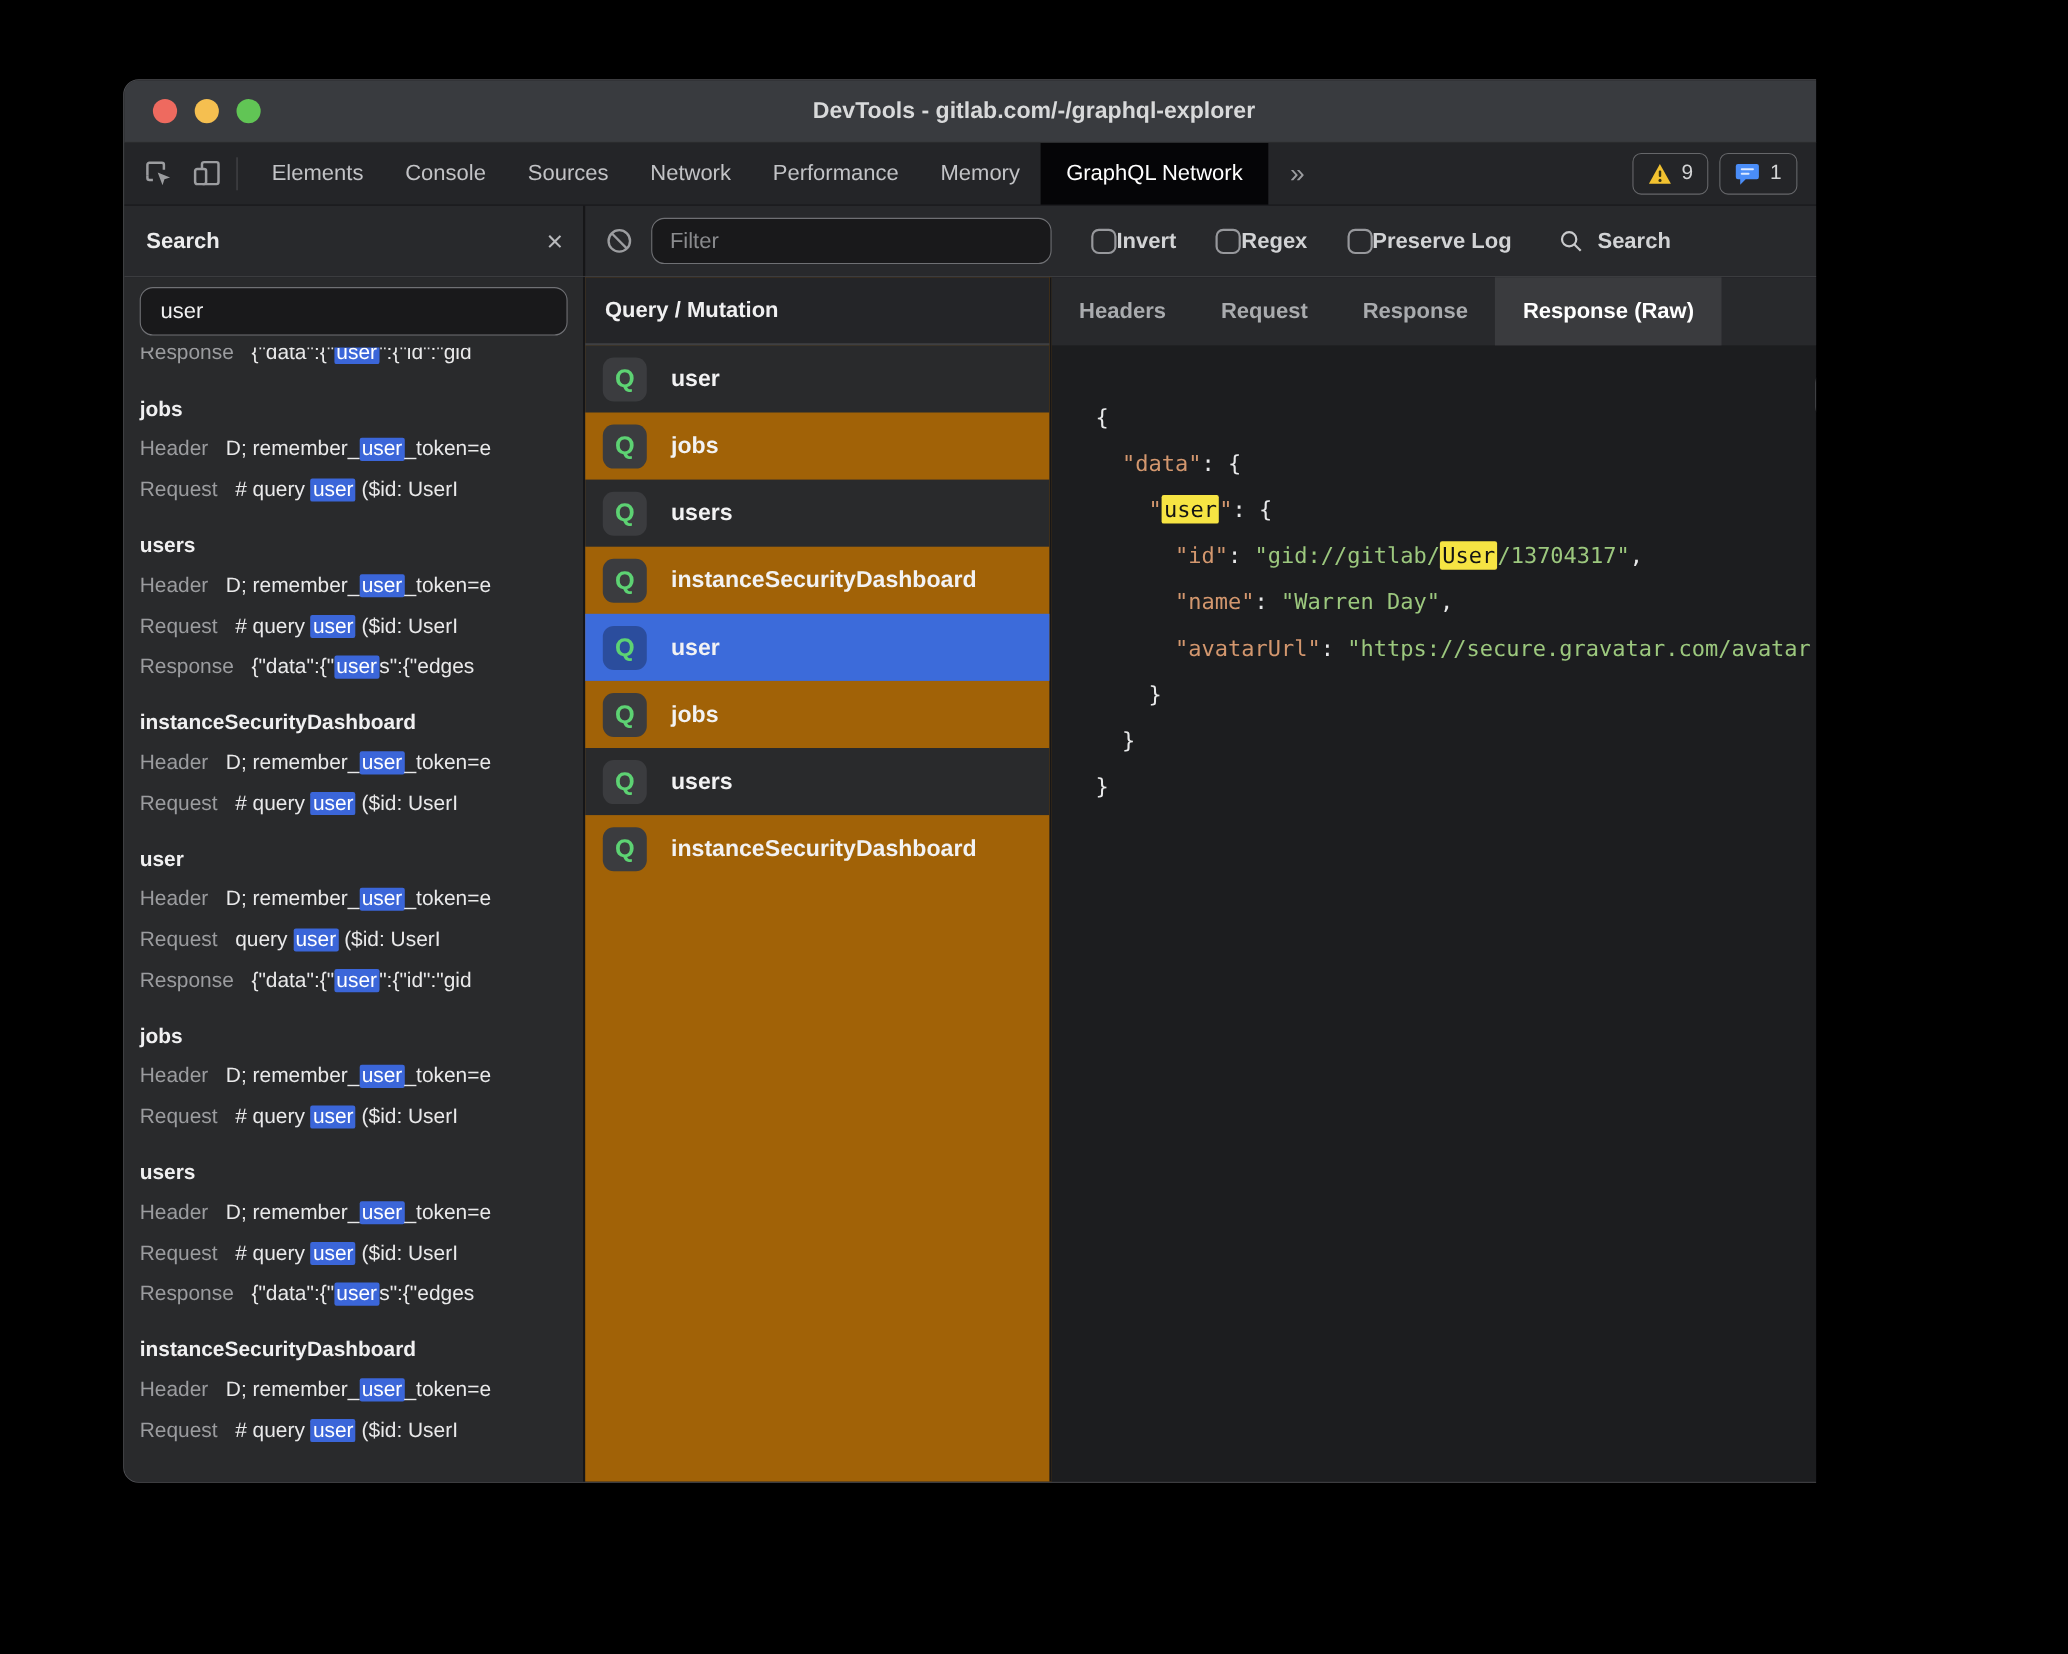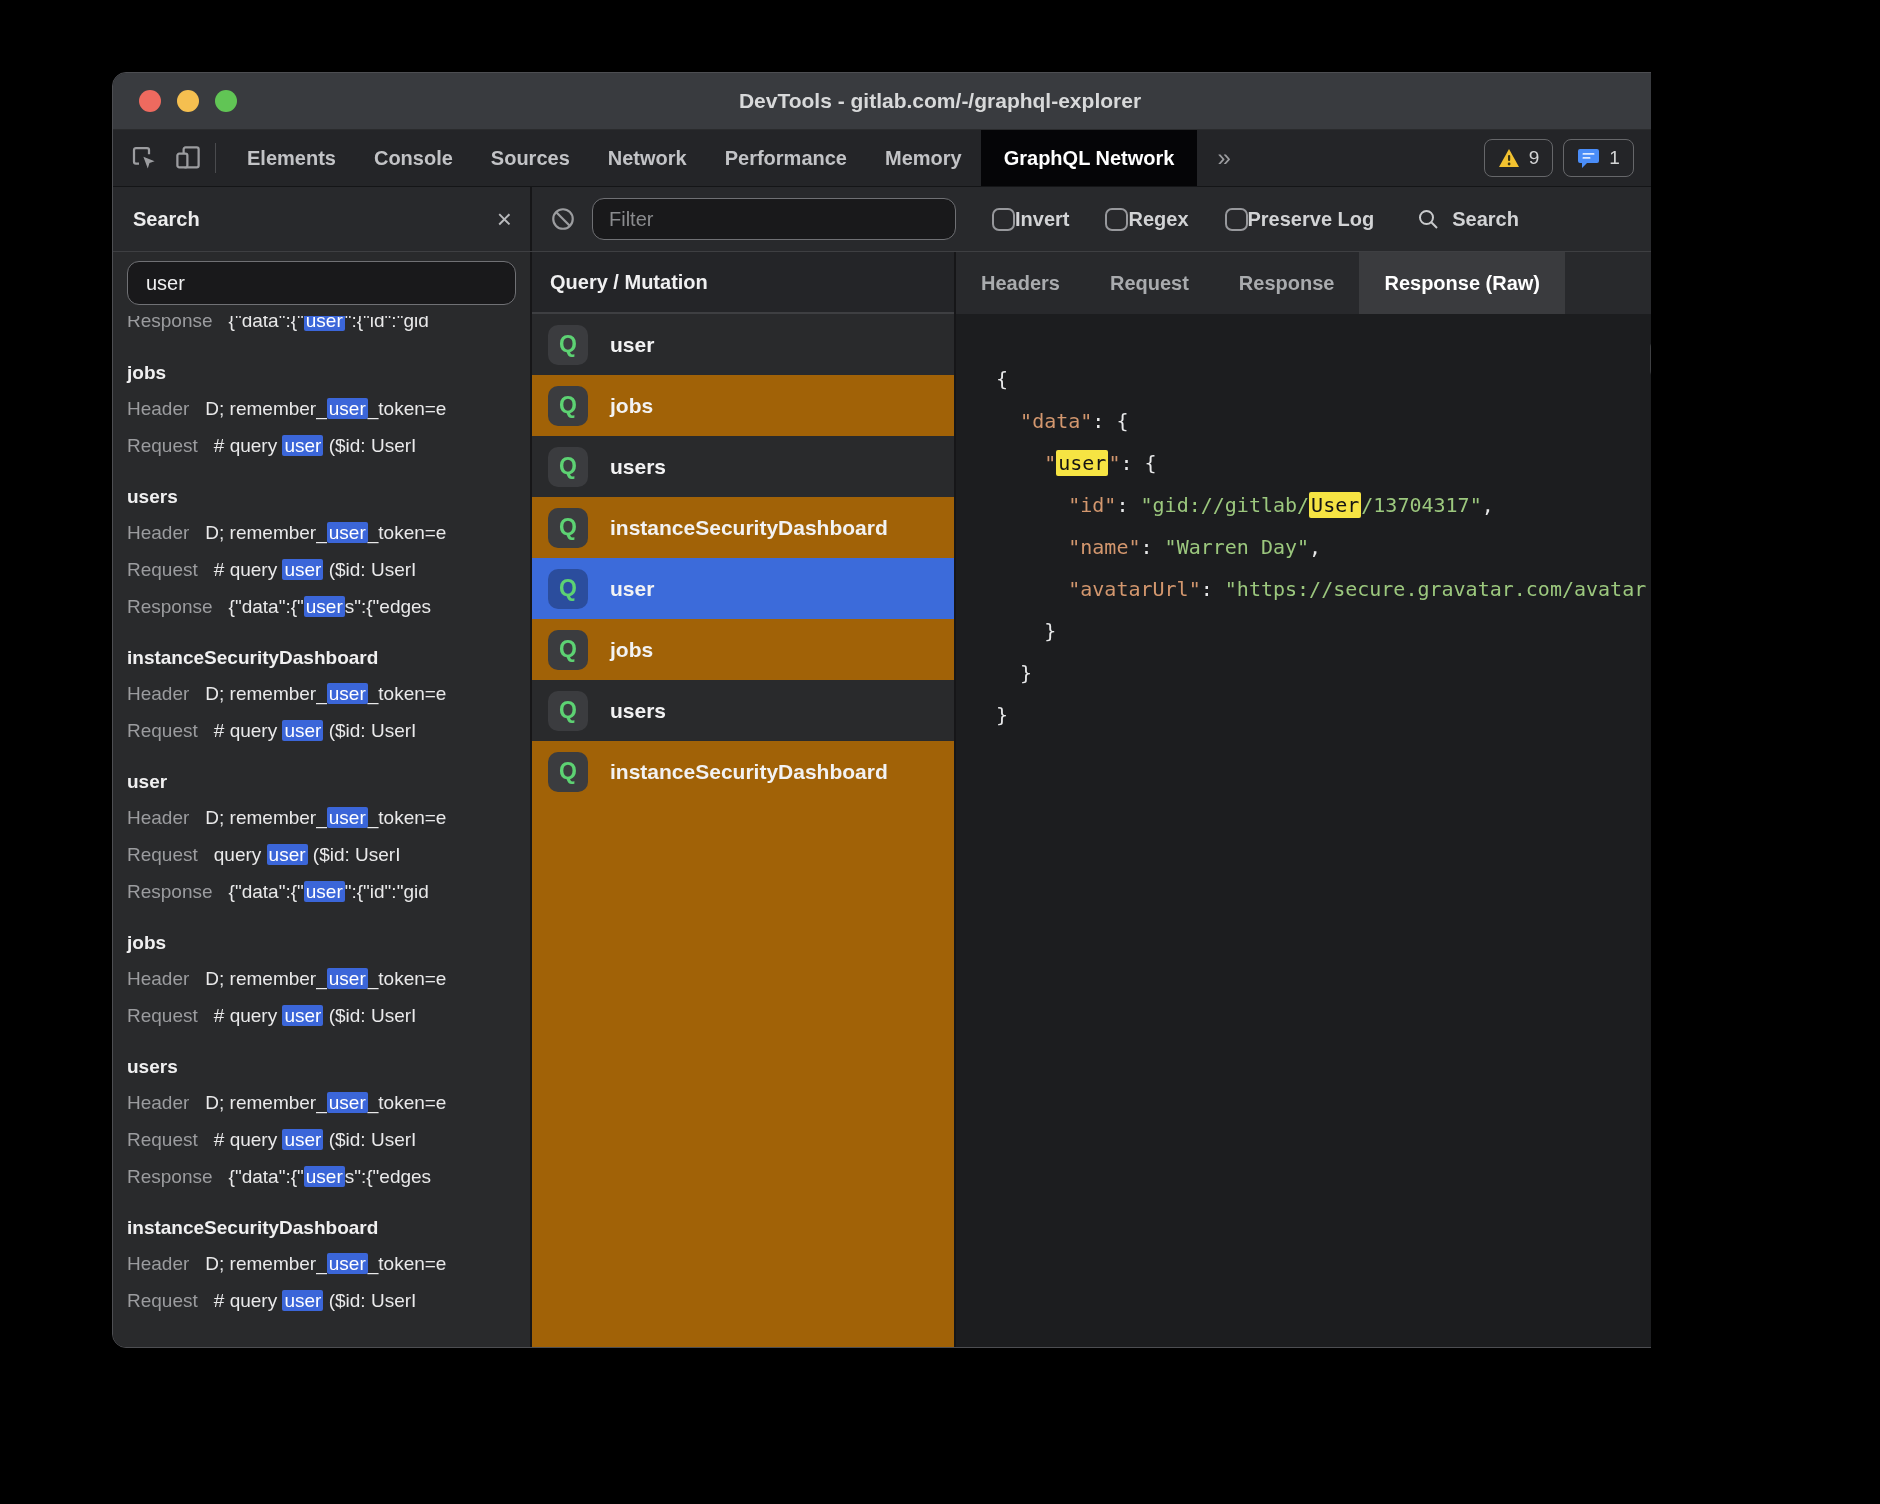--- a/index.html
+++ b/index.html
@@ -116,21 +116,21 @@
           </svg>
         </span>
         <span>
           <svg width="30" height="30" viewBox="0 0 24 24" fill="none" stroke="#9c9da0" stroke-width="1.8">
             <rect x="8.5" y="3.5" width="12" height="16" rx="1.5"></rect>
             <rect x="3.5" y="8.5" width="8" height="11" rx="1.5" fill="#242528"></rect>
           </svg>
         </span>
       </div>
       <div class="tb-sep"></div>
-      <div id="dtabs" style="display:flex;align-items:stretch;font-weight:bold;">
+      <div id="dtabs" style="display:flex;align-items:stretch;">
           <div class="dtab">Elements</div>
           <div class="dtab">Console</div>
           <div class="dtab">Sources</div>
           <div class="dtab">Network</div>
           <div class="dtab">Performance</div>
           <div class="dtab">Memory</div>
           <div class="dtab active">GraphQL Network</div>
         </div>
       <div class="more-tabs">»</div>
       <div class="tb-spacer"></div>

